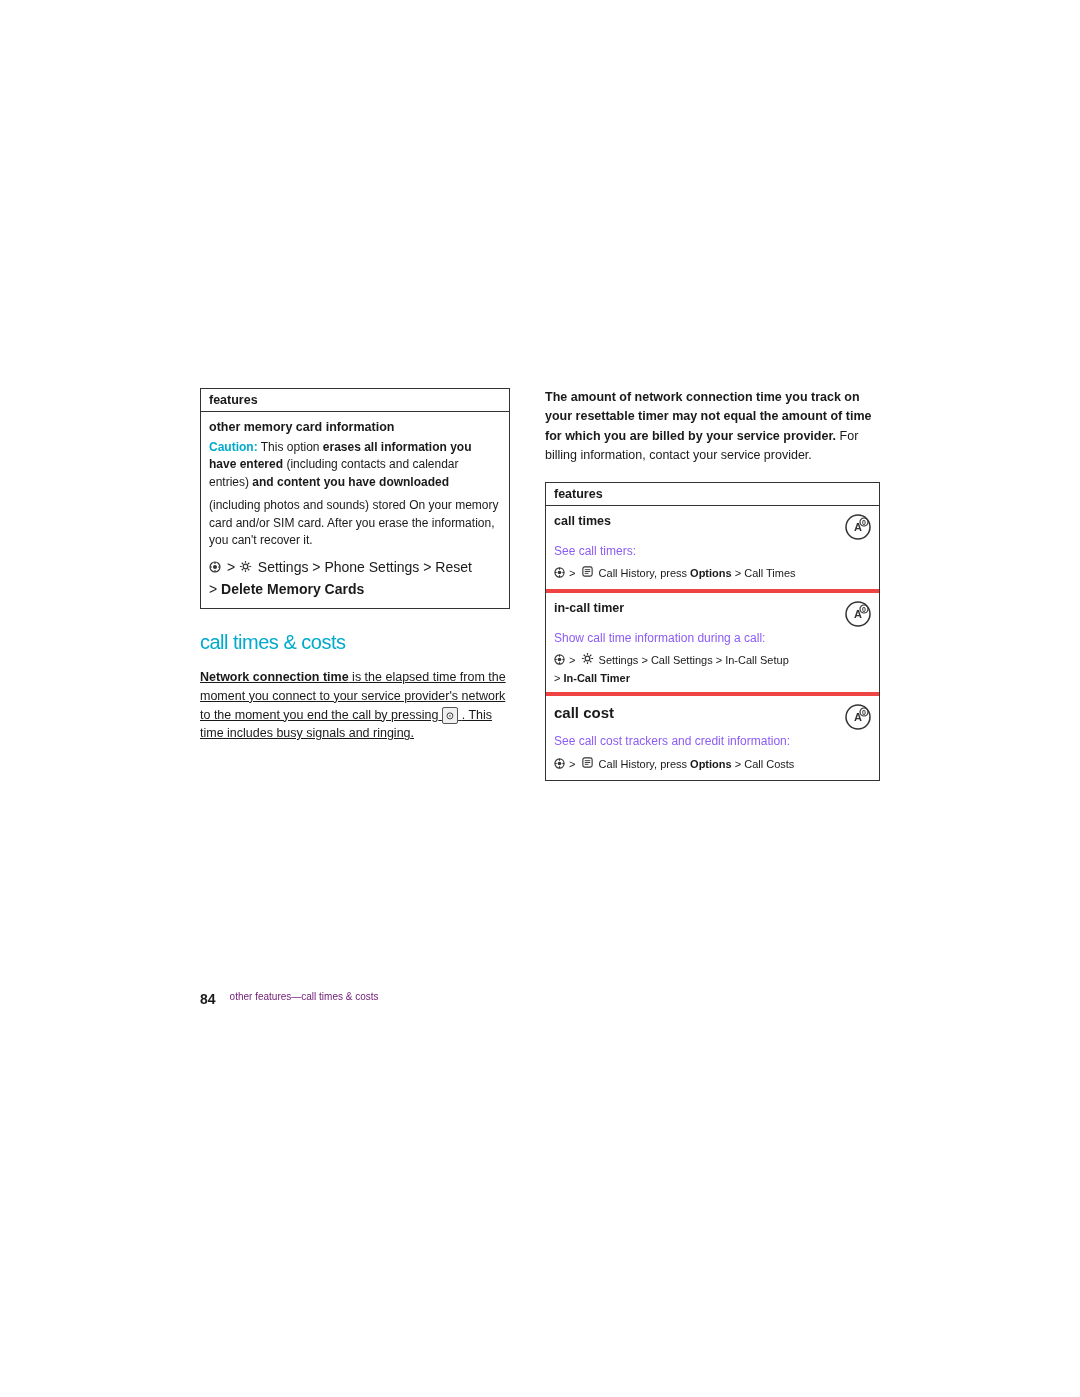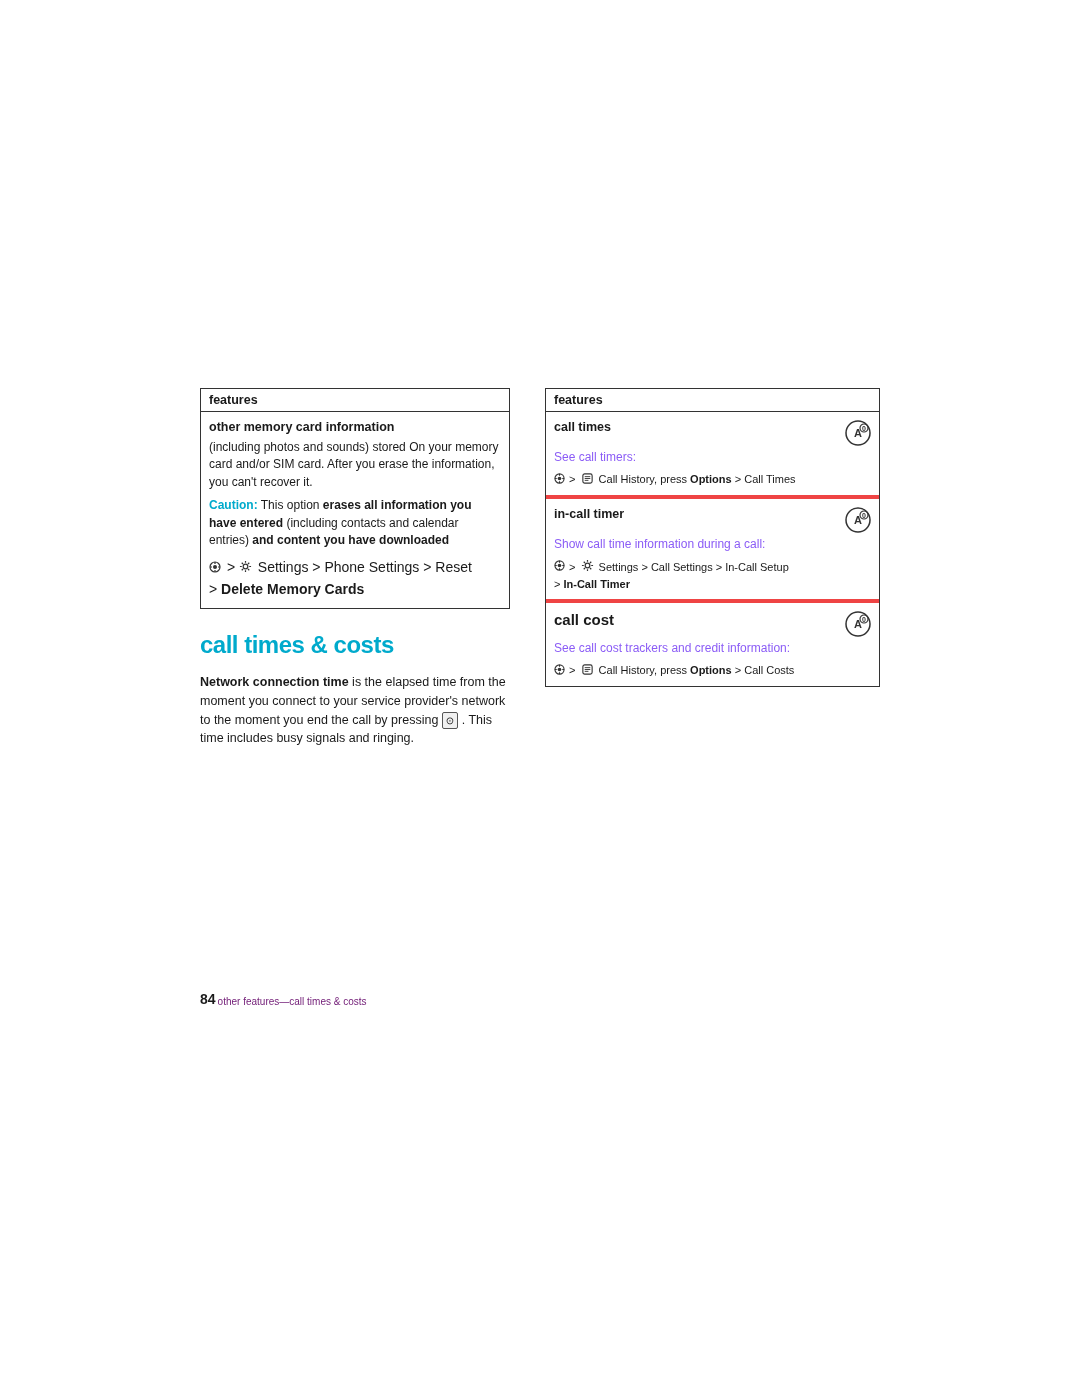--- a/index.html
+++ b/index.html
@@ -77,32 +77,33 @@
 
     .nav-path {
       font-size: 14px;
       line-height: 1.5;
       margin-top: 8px;
       color: #1a1a1a;
     }
 
     
     .section-heading {
-      font-size: 24px;
+      font-size: 20px;
       color: #00aacc;
-      font-weight: bold;
+      font-weight: normal;
       margin-top: 280px;
       margin-bottom: 14px;
       letter-spacing: -0.5px;
     }
 
     .body-text {
       font-size: 12.5px;
       line-height: 1.5;
       margin-bottom: 6px;
+      text-decoration: underline;
     }
 
     
     .right-top-para {
       font-size: 12.5px;
       line-height: 1.55;
       margin-bottom: 16px;
     }
 
     
@@ -150,22 +151,22 @@
       line-height: 1.5;
       color: #1a1a1a;
     }
 
     
     .page-footer {
       position: absolute;
       bottom: 390px;
       left: 200px;
       display: flex;
-      align-items: flex-end;
-      gap: 2px;
+      align-items: flex-start;
+      gap: 14px;
     }
 
     .page-number {
       font-weight: bold;
       font-size: 14px;
       color: #1a1a1a;
     }
 
     .footer-text {
       color: #701a75;
@@ -190,24 +191,24 @@
 <div class="page-container">
 
   <div style="position: absolute; top: 388px; left: 200px; width: 680px;">
 
     <div class="left-col">
 
       <div class="features-box">
         <div class="features-box-header">features</div>
         <div class="features-box-content">
           <div class="features-subheader">other memory card information</div>
-          <div class="caution-text">(including photos and sounds) stored On your memory card and/or SIM card. After you erase the information, you can't recover it.</div>
           <div class="caution-text">
             <span class="caution-label">Caution:</span><span> This option </span><span class="bold-text">erases all information you have entered</span><span> (including contacts and calendar entries) </span><span class="bold-text">and content you have downloaded</span>
           </div>
+          <div class="caution-text">(including photos and sounds) stored On your memory card and/or SIM card. After you erase the information, you can't recover it.</div>
           <div class="nav-path">
             <span style="display:inline-block;vertical-align:middle;margin-right:2px;">
               <svg width="12" height="12" viewBox="0 0 12 12">
                   <circle cx="6" cy="6" r="5" fill="none" stroke="#333" stroke-width="1.2"></circle>
                   <circle cx="6" cy="6" r="2" fill="#333"></circle>
                   <line x1="6" y1="1" x2="6" y2="3" stroke="#333" stroke-width="1.2"></line>
                   <line x1="6" y1="9" x2="6" y2="11" stroke="#333" stroke-width="1.2"></line>
                   <line x1="1" y1="6" x2="3" y2="6" stroke="#333" stroke-width="1.2"></line>
                   <line x1="9" y1="6" x2="11" y2="6" stroke="#333" stroke-width="1.2"></line>
                 </svg>
@@ -230,20 +231,23 @@
       <div class="body-text">
         <span class="bold-text">Network connection time</span><span> is the elapsed time from the moment you connect to your service provider's network to the moment you end the call by pressing</span>
         <span class="key-box">⊙</span>
         <span>. This time includes busy signals and ringing.</span>
       </div>
 
     </div>
 
     <div class="right-col">
 
+      <div class="right-top-para">
+        <span style="font-weight:bold;">The amount of network connection time you track on your resettable timer may not equal the amount of time for which you are billed by your service provider.</span><span> For billing information, contact your service provider.</span>
+      </div>
 
       <div class="features-table">
         <div class="features-table-header">features</div>
 
         <div class="feature-row">
           <div class="feature-row-title">
             <span style="font-weight:bold;font-size:12.5px;">call times</span>
             <svg width="26" height="26" viewBox="0 0 26 26">
               <circle cx="13" cy="13" r="12" fill="none" stroke="#333" stroke-width="1.5"></circle>
               <text x="13" y="17" text-anchor="middle" font-size="11" font-family="Arial" fill="#333">A</text>

